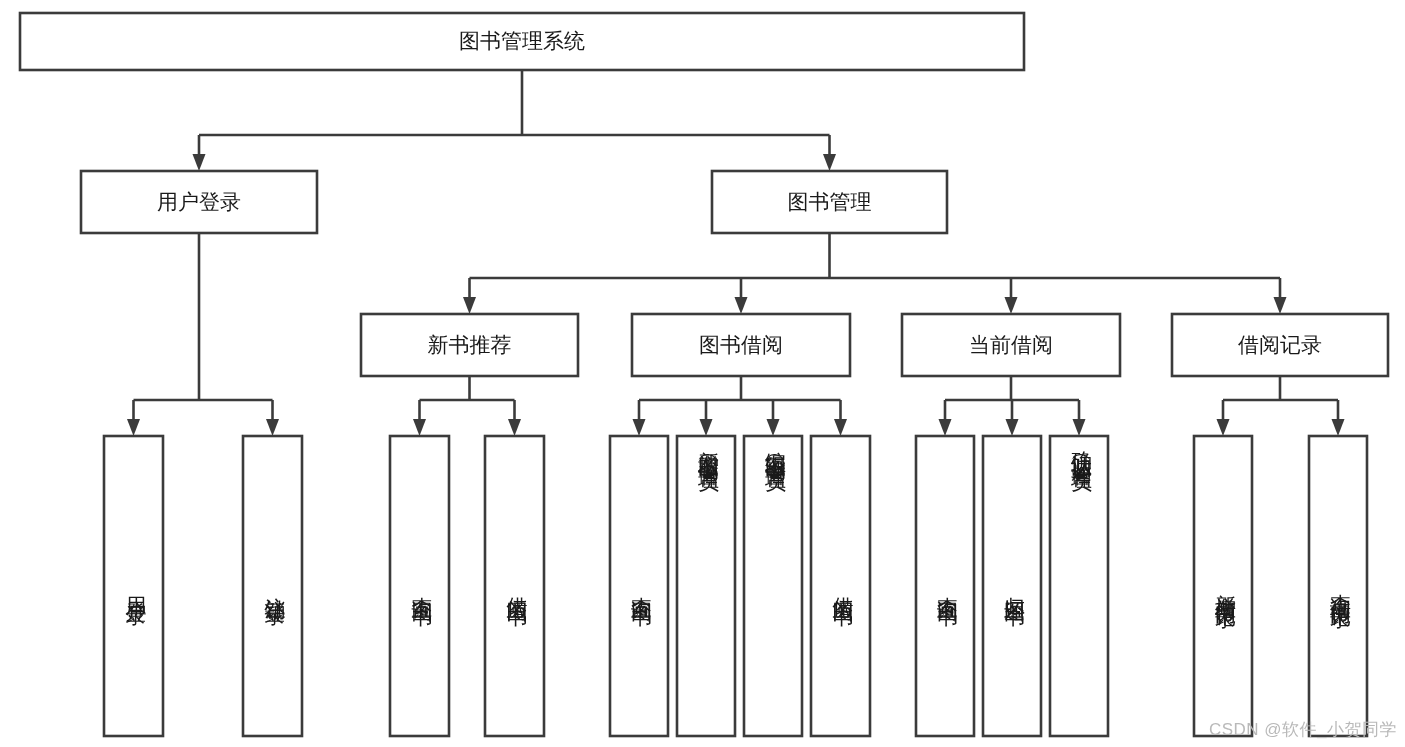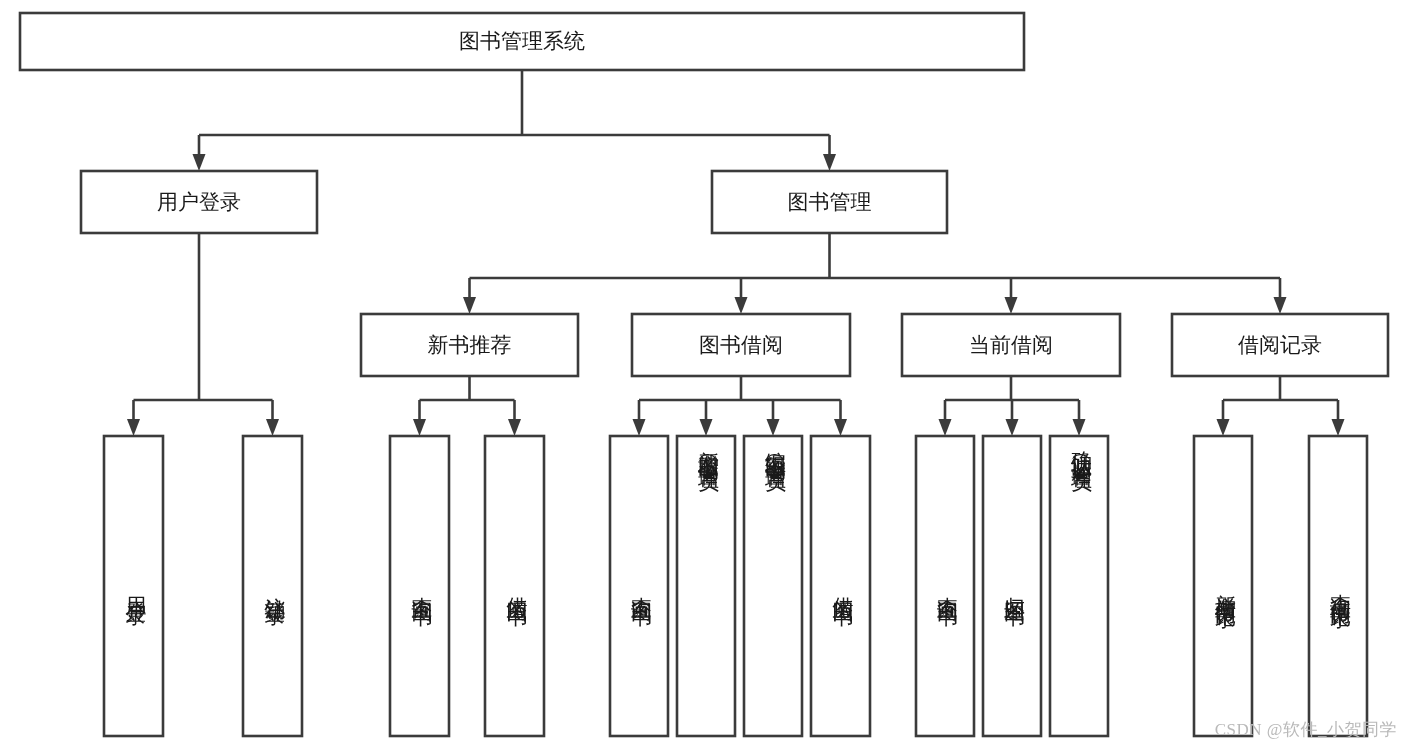--- a/index.html
+++ b/index.html
@@ -53,21 +53,21 @@
     fill: #1a1a1a;
     text-anchor: middle;
     dominant-baseline: middle;
     writing-mode: vertical-rl;
     letter-spacing: 3px;
   }
   .watermark {
     position: absolute;
     right: 8px;
     bottom: 6px;
-    font-family: Liberation Serif, serif;
+    font-family: Liberation Sans, sans-serif;
     font-size: 17px;
     color: #b9b9b9;
     letter-spacing: 0.5px;
     white-space: nowrap;
     user-select: none;
   }
 </style>
 </head>
 <body>
 

